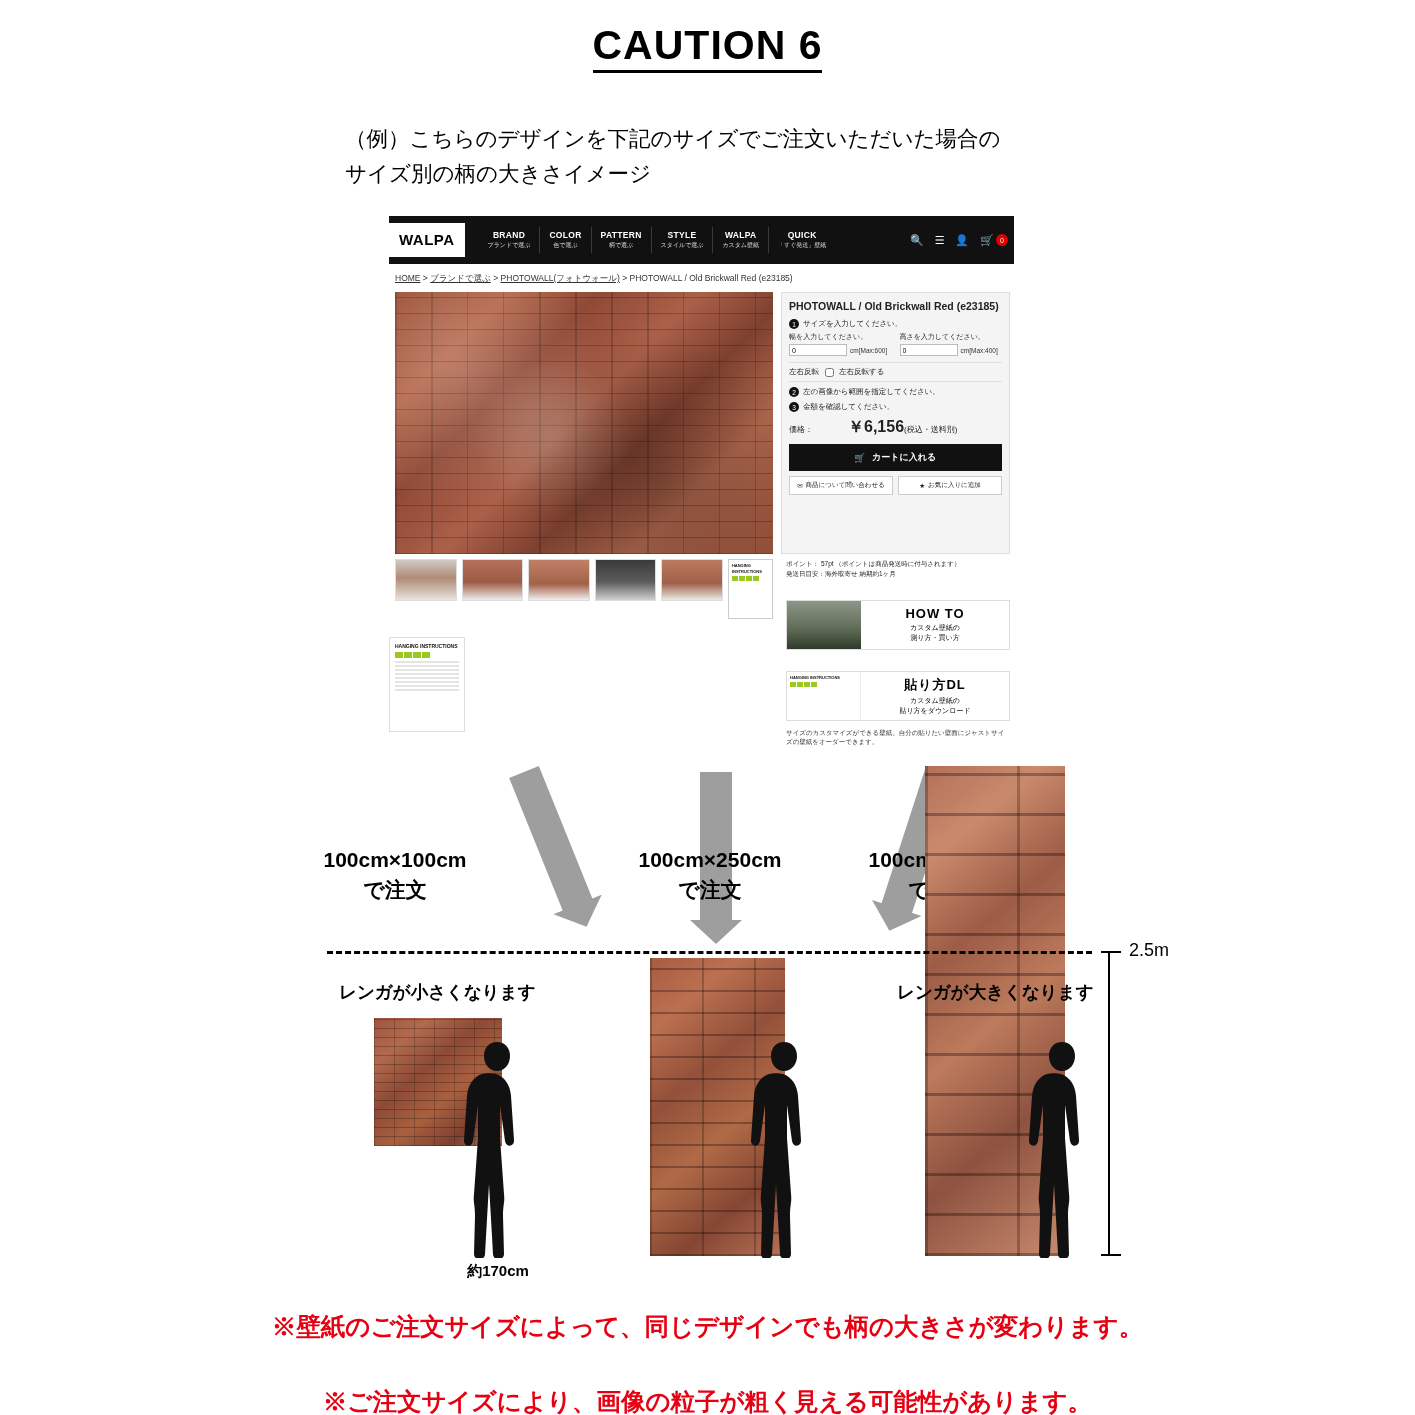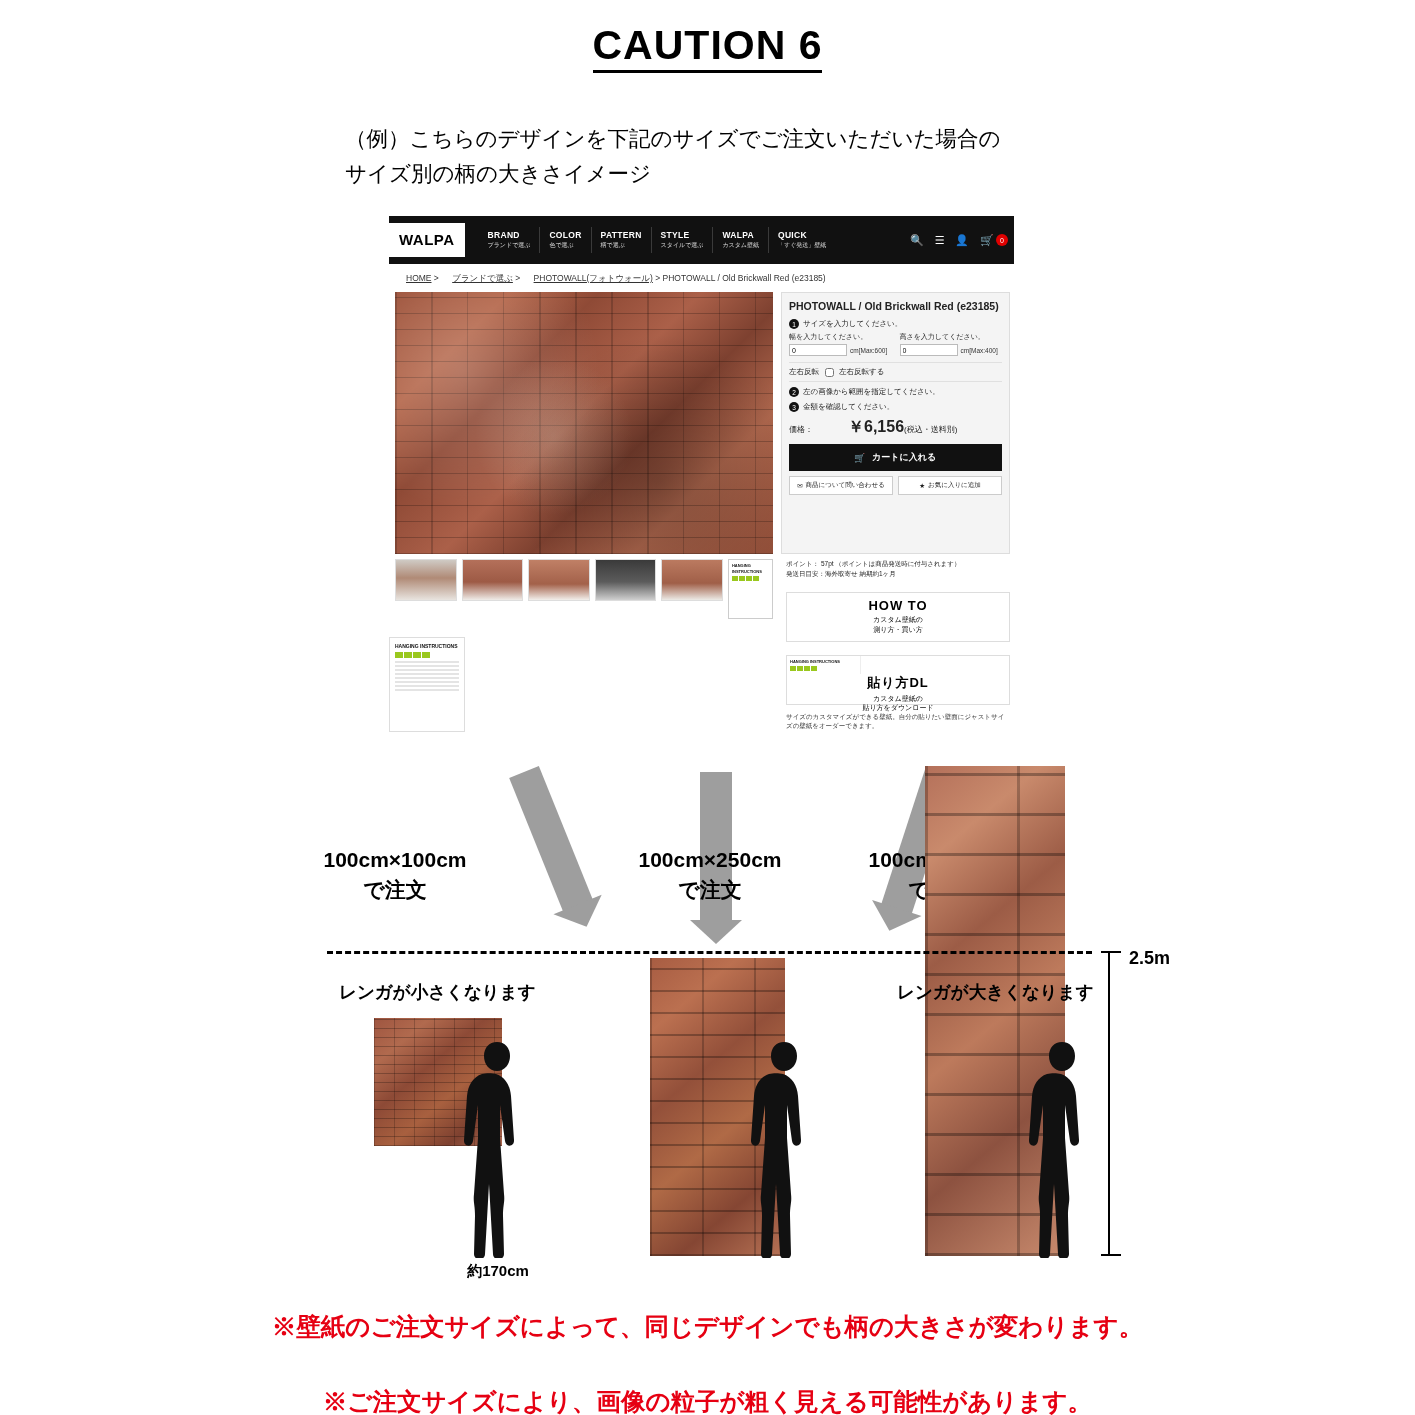--- a/index.html
+++ b/index.html
@@ -78,20 +78,21 @@
     align-items: center;
   }
   .nav-items {
     display: flex;
     align-items: center;
     height: 100%;
     margin-left: 14px;
   }
   .nav-item {
     padding: 0 9px;
+    text-align: center;
     border-left: 1px solid #3a3a3a;
     height: 26px;
     display: flex;
     flex-direction: column;
     justify-content: center;
   }
   .nav-item:first-child { border-left: none; }
   .nav-item .en {
     font-size: 8.5px;
     font-weight: bold;
@@ -127,21 +128,21 @@
     display: flex;
     align-items: center;
     justify-content: center;
     margin-left: 2px;
   }
   .breadcrumb {
     font-size: 8.5px;
     padding: 9px 4px 7px 6px;
     color: #333;
   }
-  .breadcrumb a { color: #333; text-decoration: underline; margin-left: 11px; }
+  .breadcrumb a { color: #333; text-decoration: underline; }
 
   .content-row {
     display: flex;
     padding: 0 4px 0 6px;
     gap: 8px;
   }
   .hero {
     width: 378px;
     height: 262px;
     position: relative;
@@ -291,24 +292,23 @@
   .thumb-doc .bars i { width: 6px; height: 5px; background: #9ac81e; display: block; }
   .side-col {
     width: 233px;
     padding-left: 8px;
     box-sizing: border-box;
   }
   .points-text { font-size: 6.5px; color: #222; line-height: 1.5; }
   .howto-card {
     display: flex;
     border: 1px solid #ddd;
-    margin-top: 13px;
+    margin-top: 21px;
     height: 48px;
     background: #fff;
-    flex-direction: column;
   }
   .howto-img {
     width: 74px;
     background: linear-gradient(180deg,#8e9687 0%,#5d6b55 60%,#2f3a2a 100%);
     position: relative;
   }
   .howto-img.doc {
     background: #fff;
     border-right: 1px solid #eee;
     font-size: 3.6px;
@@ -435,22 +435,21 @@
     width: 20px;
     border-top: 2px solid #000;
   }
   #measure::before { top: 0; }
   #measure::after { bottom: 0; }
   #measure-label {
     position: absolute;
     left: 1129px;
     top: 940px;
     font-size: 18px;
-    font-weight: bold;
-    margin-top: 8px;
+    font-weight: normal;
   }
 
   
   .wall-note {
     position: absolute;
     font-size: 17.5px;
     font-weight: bold;
   }
   #note-small { left: 339px; top: 980px; }
   #note-large { left: 897px; top: 980px; }

